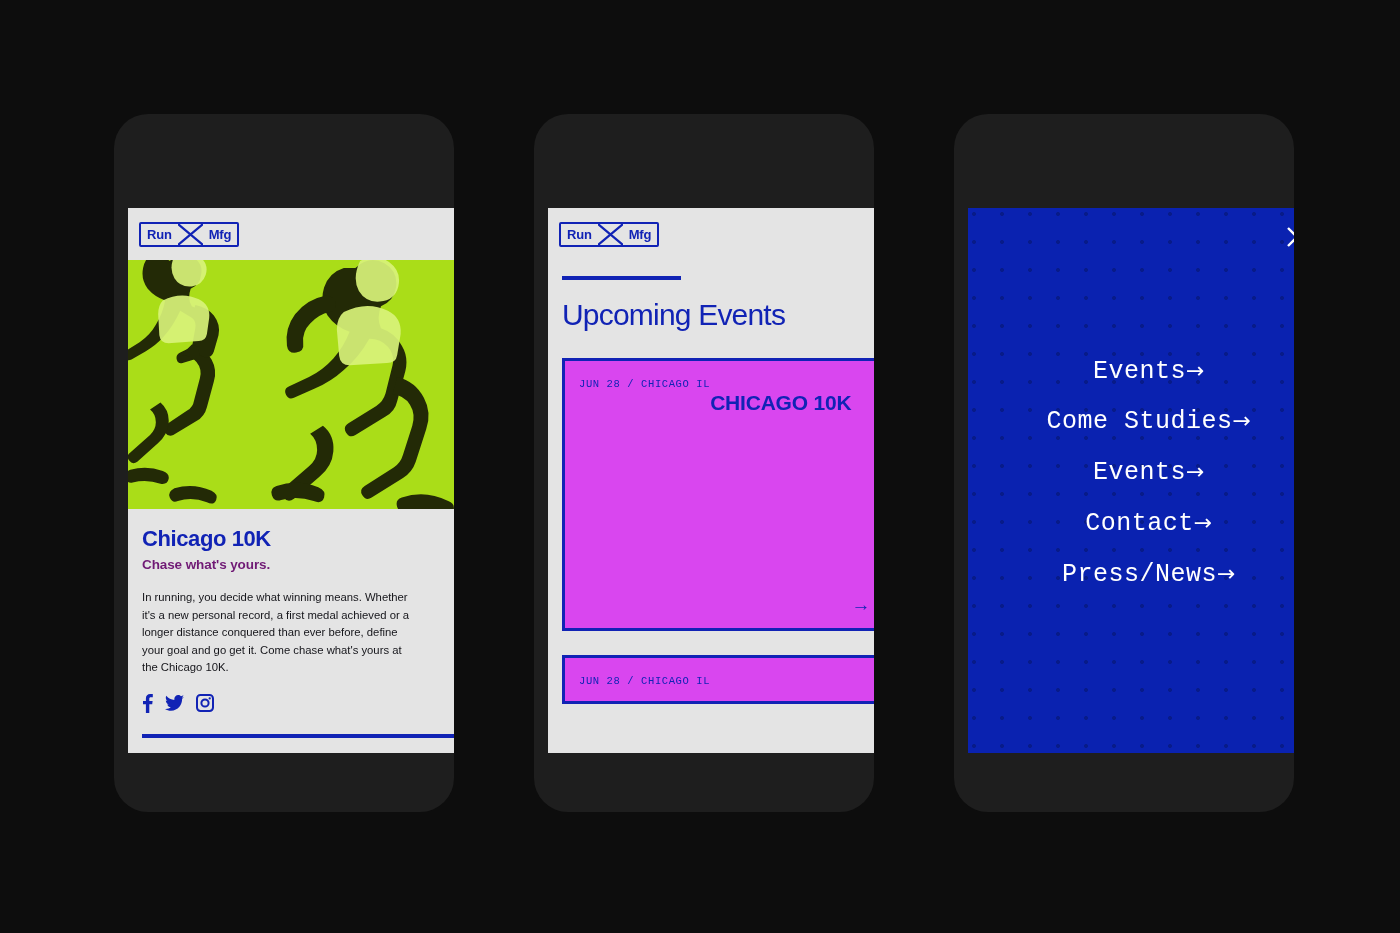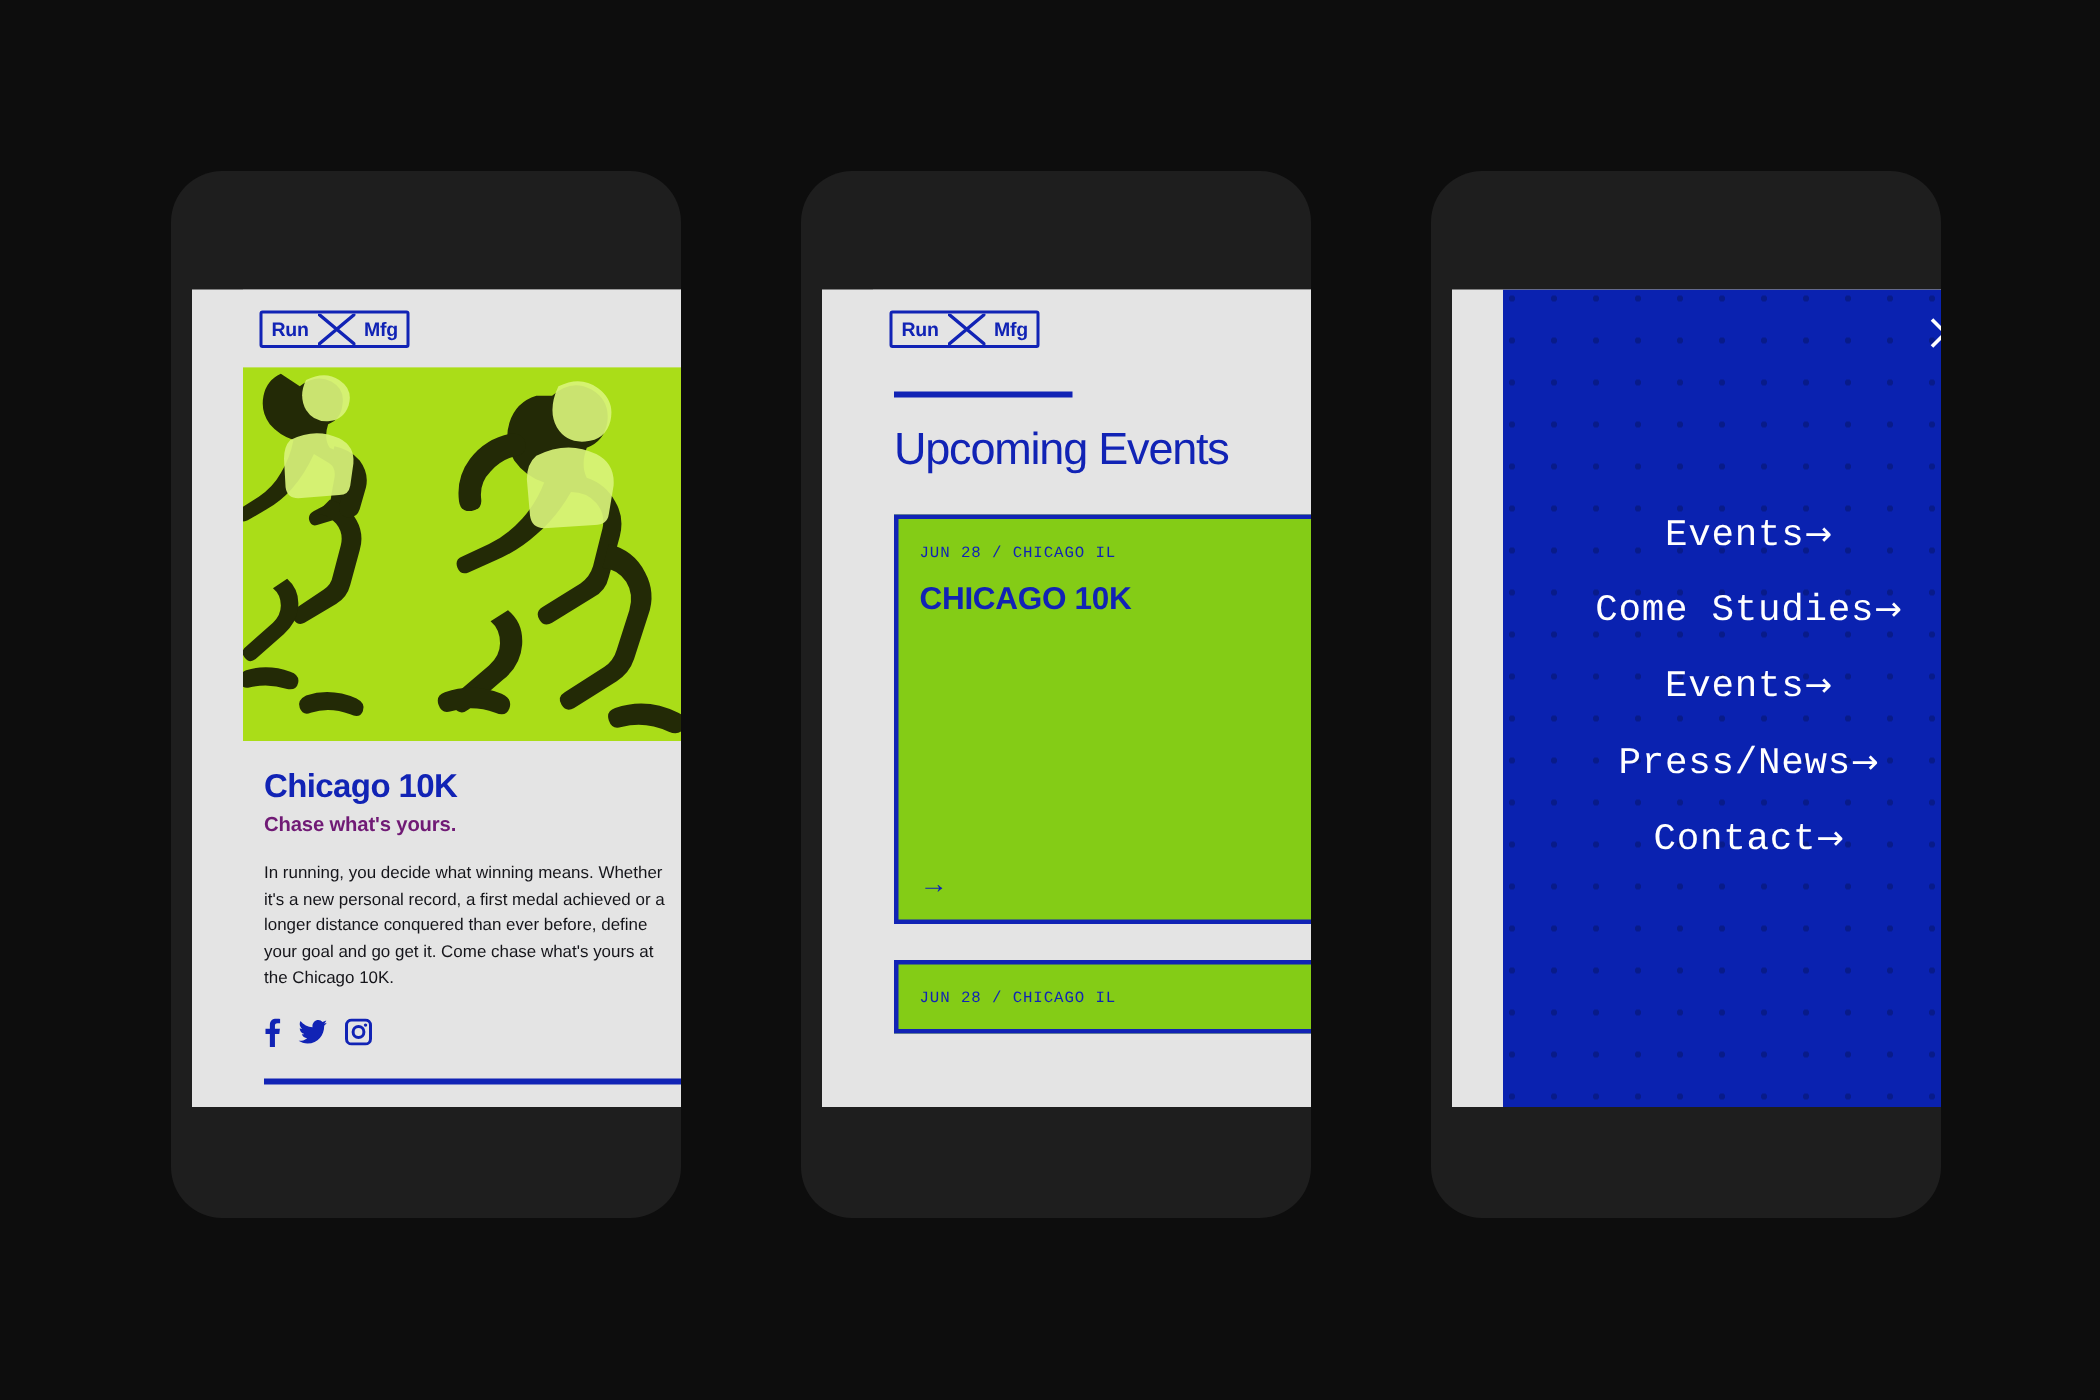--- a/index.html
+++ b/index.html
@@ -26,26 +26,25 @@
     border-radius: 34px;
     overflow: hidden;
   }
   .phone-1 { left: 114px; top: 114px; width: 340px; height: 698px; }
   .phone-2 { left: 534px; top: 114px; width: 340px; height: 698px; }
   .phone-3 { left: 954px; top: 114px; width: 340px; height: 698px; }
 
   .screen {
     position: absolute;
     left: 14px;
-    top: 79px;
+    top: 94px;
     width: 362px;
     height: 545px;
     overflow: hidden;
     background: #e4e4e4;
-    padding-left: 34px;
   }
 
   
   .topbar {
     height: 52px;
     background: #e4e4e4;
     display: flex;
     align-items: center;
     justify-content: space-between;
     padding: 0 14px 0 11px;
@@ -155,22 +154,22 @@
     color: #1123b5;
     letter-spacing: -0.8px;
     line-height: 1.28;
     margin-top: 16px;
   }
   .event-card {
     border: 3px solid #1123b5;
     margin-top: 24px;
     padding: 17px 14px 14px 14px;
     display: flex;
-    flex-direction: column;
-    background: #84cc16;
+    flex-direction: row;
+    background: #d946ef;
   }
   .event-card.tall { height: 273px; }
   .event-meta {
     font-family: "Liberation Mono", "DejaVu Sans Mono", monospace;
     font-size: 10.5px;
     color: #1123b5;
     letter-spacing: 0.6px;
   }
   .event-name {
     font-size: 21px;
@@ -360,21 +359,21 @@
         <div class="menu-close">
           <svg width="22" height="22" viewBox="0 0 22 22" aria-hidden="true">
             <path d="M2 2 L20 20 M20 2 L2 20" stroke="#ffffff" stroke-width="2.4" fill="none"></path>
           </svg>
         </div>
 
         <nav class="menu-list">
           <a class="menu-item"><span>Events</span><span class="arrow">→</span></a>
           <a class="menu-item"><span>Come Studies</span><span class="arrow">→</span></a>
           <a class="menu-item"><span>Events</span><span class="arrow">→</span></a>
+          <a class="menu-item"><span>Contact</span><span class="arrow">→</span></a>
           <a class="menu-item"><span>Press/News</span><span class="arrow">→</span></a>
-          <a class="menu-item"><span>Contact</span><span class="arrow">→</span></a>
         </nav>
 
       </div>
     </div>
   </div>
 
 </div>
 
 </body></html>

